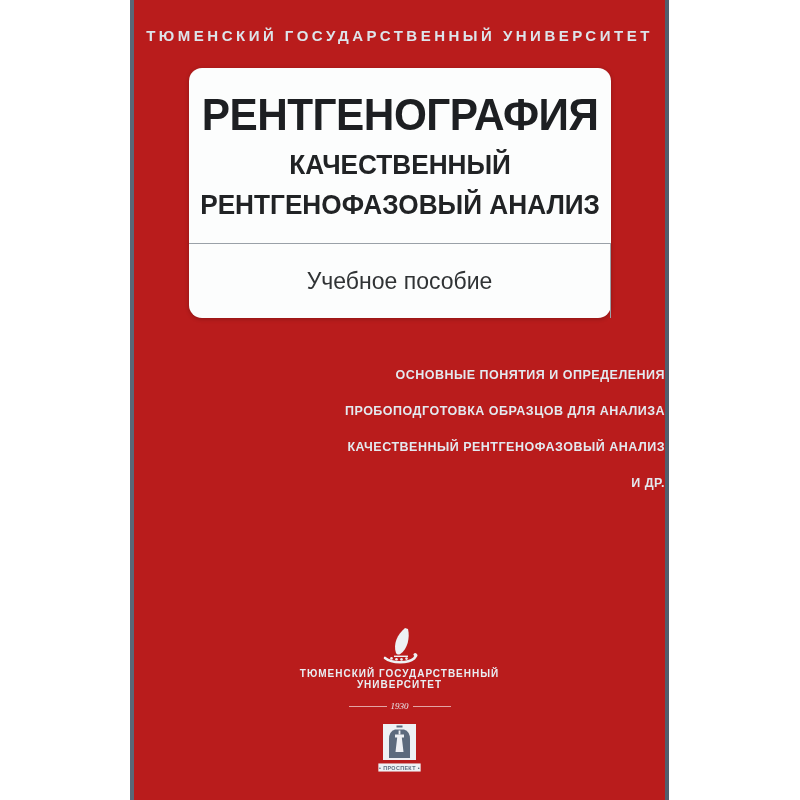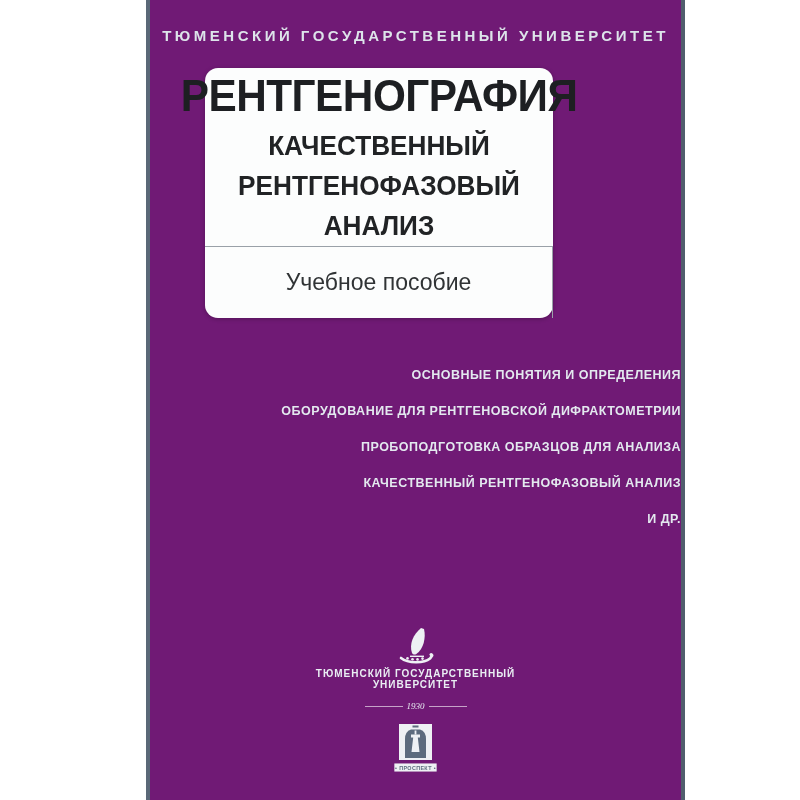--- a/index.html
+++ b/index.html
@@ -1,33 +1,33 @@
 <!DOCTYPE html>
 <html><head>
 <meta charset="utf-8">
 <style>
   html,body{margin:0;padding:0;}
   body{
     width:800px;height:800px;position:relative;background:#ffffff;
     font-family:"Liberation Sans", sans-serif;overflow:hidden;
   }
   .cover{
-    position:absolute;left:146px;top:0;width:539px;height:800px;
-    background:#701a75;
+    position:absolute;left:130px;top:0;width:539px;height:800px;
+    background:#b91c1c;
     border-left:4px solid #5a6877;border-right:4px solid #515e6d;
     box-sizing:border-box;
   }
   
   .univ-header{
     position:absolute;top:27px;left:0;right:0;text-align:center;
     font-size:15px;font-weight:bold;letter-spacing:3.5px;color:#dde4ea;
   }
   
   .panel{
-    position:absolute;left:55px;top:68px;width:348px;height:250px;
+    position:absolute;left:55px;top:68px;width:422px;height:250px;
     background:#fcfdfd;border-radius:13px;
     box-shadow:0 1px 4px rgba(0,0,0,.25);
     display:flex;flex-direction:column;
   }
   .panel-top{
     flex:1;display:flex;flex-direction:column;align-items:center;justify-content:center;
     padding-top:2px;
   }
   .title-main{
     font-size:45px;font-weight:bold;color:#1d1f22;letter-spacing:-0.5px;
@@ -91,21 +91,20 @@
       <div class="title-sub">КАЧЕСТВЕННЫЙ
 РЕНТГЕНОФАЗОВЫЙ АНАЛИЗ</div>
     </div>
     <div class="panel-footer">
       <div class="cell left">Учебное пособие</div>
     </div>
   </div>
 
   <div class="topics">
     <div class="topic">ОСНОВНЫЕ ПОНЯТИЯ И ОПРЕДЕЛЕНИЯ</div>
-    <div class="topic">ОБОРУДОВАНИЕ ДЛЯ РЕНТГЕНОВСКОЙ ДИФРАКТОМЕТРИИ</div>
     <div class="topic">ПРОБОПОДГОТОВКА ОБРАЗЦОВ ДЛЯ АНАЛИЗА</div>
     <div class="topic">КАЧЕСТВЕННЫЙ РЕНТГЕНОФАЗОВЫЙ АНАЛИЗ</div>
     <div class="topic">И ДР.</div>
   </div>
 
   <div class="logo-block">
 
     <svg class="boat" viewBox="0 0 36 36">
       <path d="M23,0 C15,7 11,16 14,25 C15,26.5 16.2,27 18,26.3 C26,21 28,9 26,1 Z" fill="#eef1f4"></path>
       <rect x="12" y="27.6" width="14" height="1.4" fill="#eef1f4"></rect>

